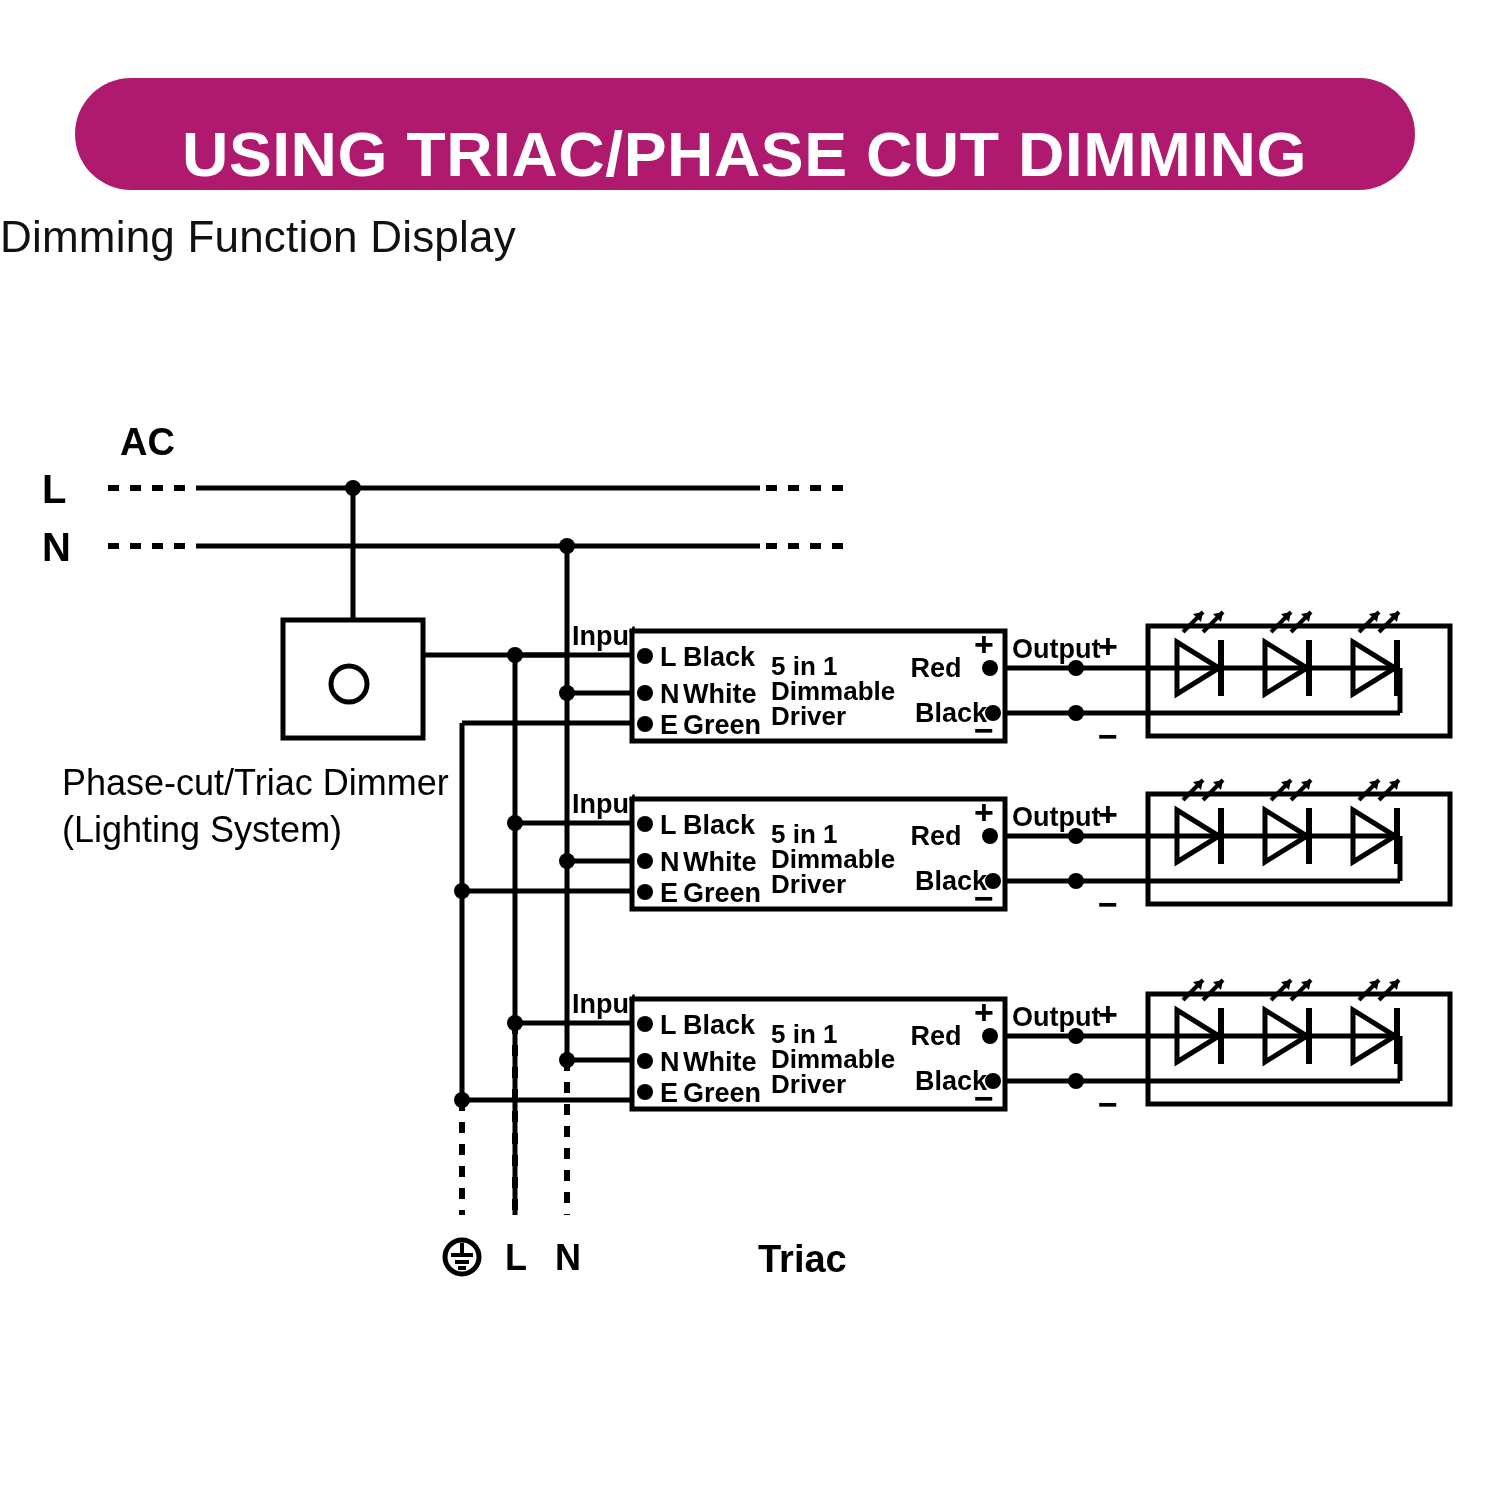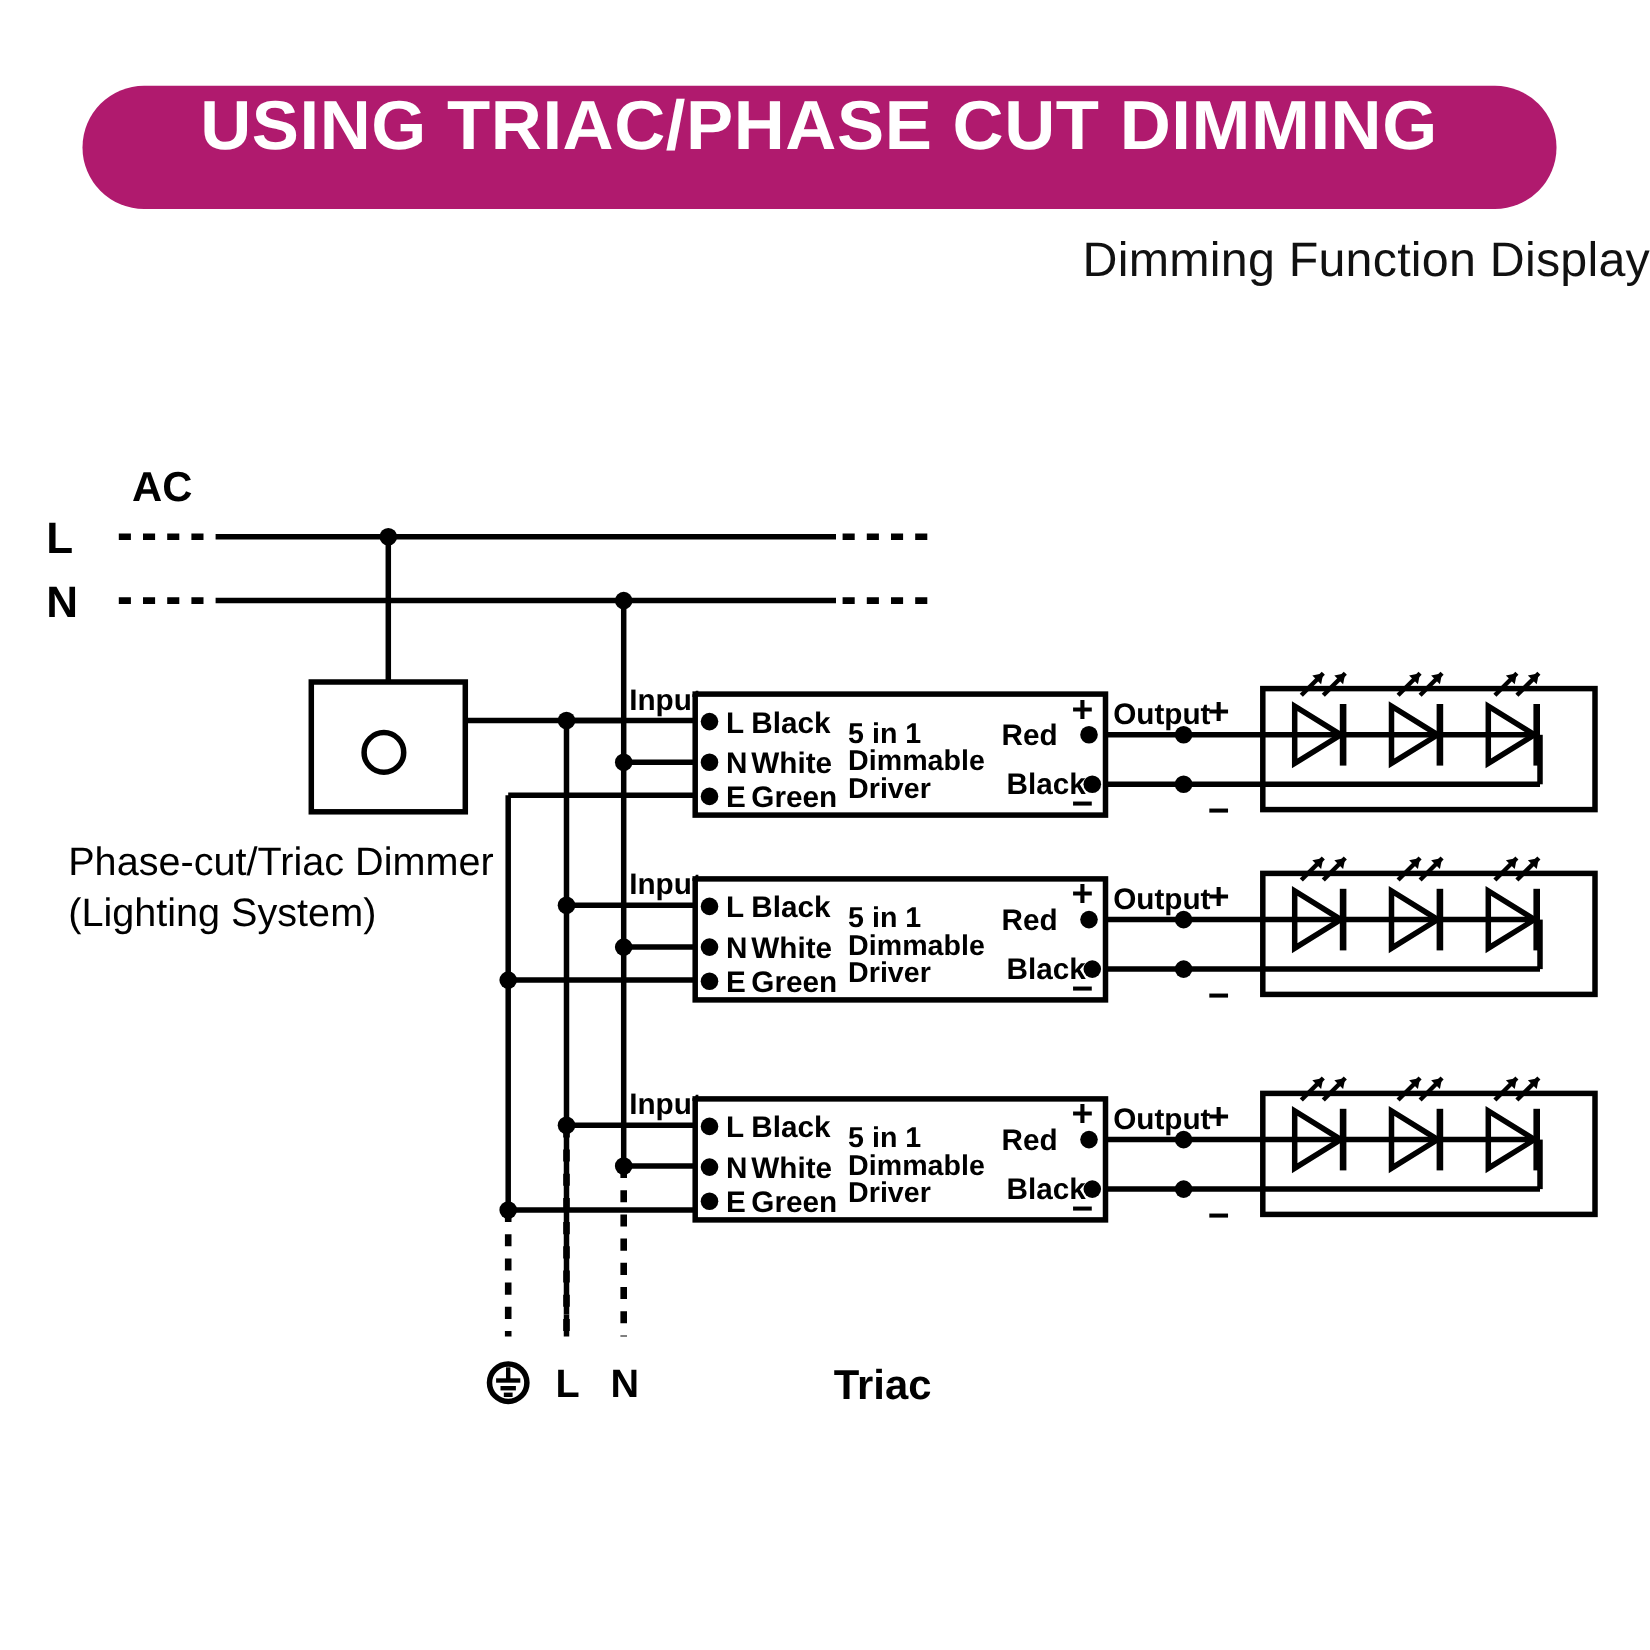--- a/index.html
+++ b/index.html
@@ -11,34 +11,34 @@
     overflow:hidden;
   }
   #root{position:relative;width:1500px;height:1500px;}
 
   
   .banner{
     position:absolute;
     left:75px; top:78px;
     width:1340px; height:112px;
     border-radius:56px;
-    display:flex; align-items:flex-start; justify-content:center;
+    display:flex; align-items:flex-end; justify-content:center;
   }
   .banner-text{
     color:#ffffff;
     font-size:63px;
     font-weight:bold;
     letter-spacing:0.5px;
     white-space:nowrap;
     transform:scaleX(1.02);
   }
   .subtitle{
     position:absolute;
     left:0; top:212px; width:1500px;
-    text-align:right;
+    text-align:left;
     font-size:44px;
     color:#111;
     letter-spacing:0.2px;
   }
 
   
   #diagram{position:absolute;left:0;top:0;width:1500px;height:1500px;}
 
   .txt{font-family:"Liberation Sans", sans-serif; fill:#000;}
   .t-bold{font-weight:bold;}

